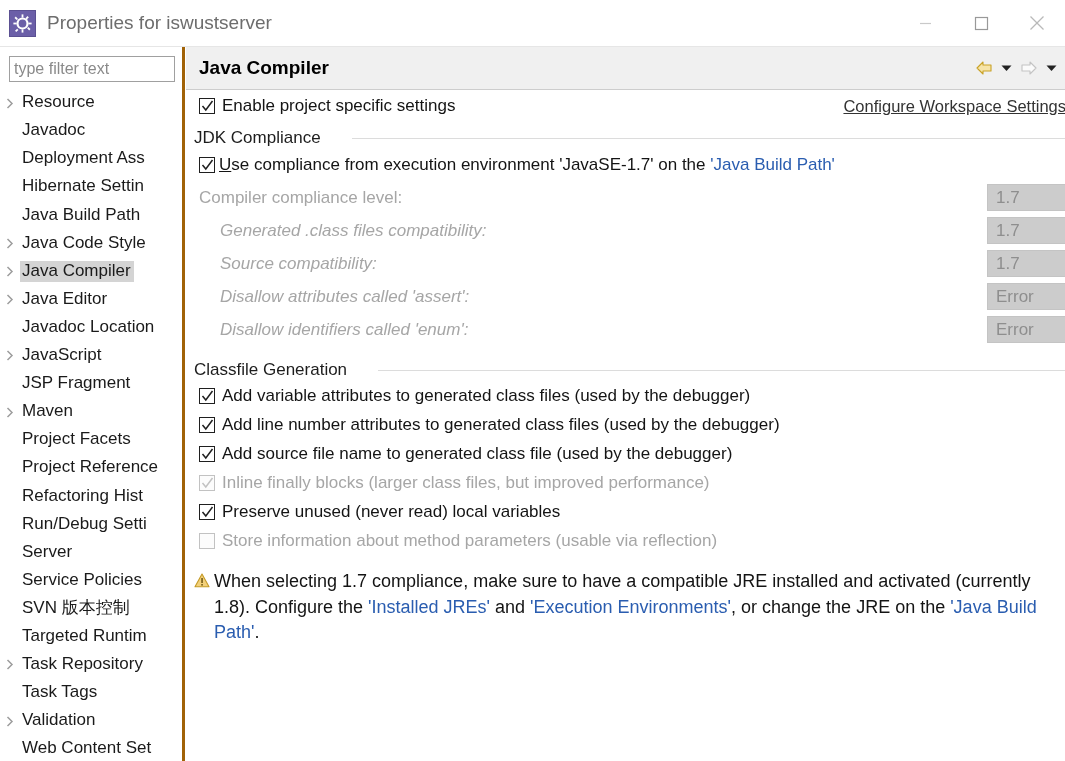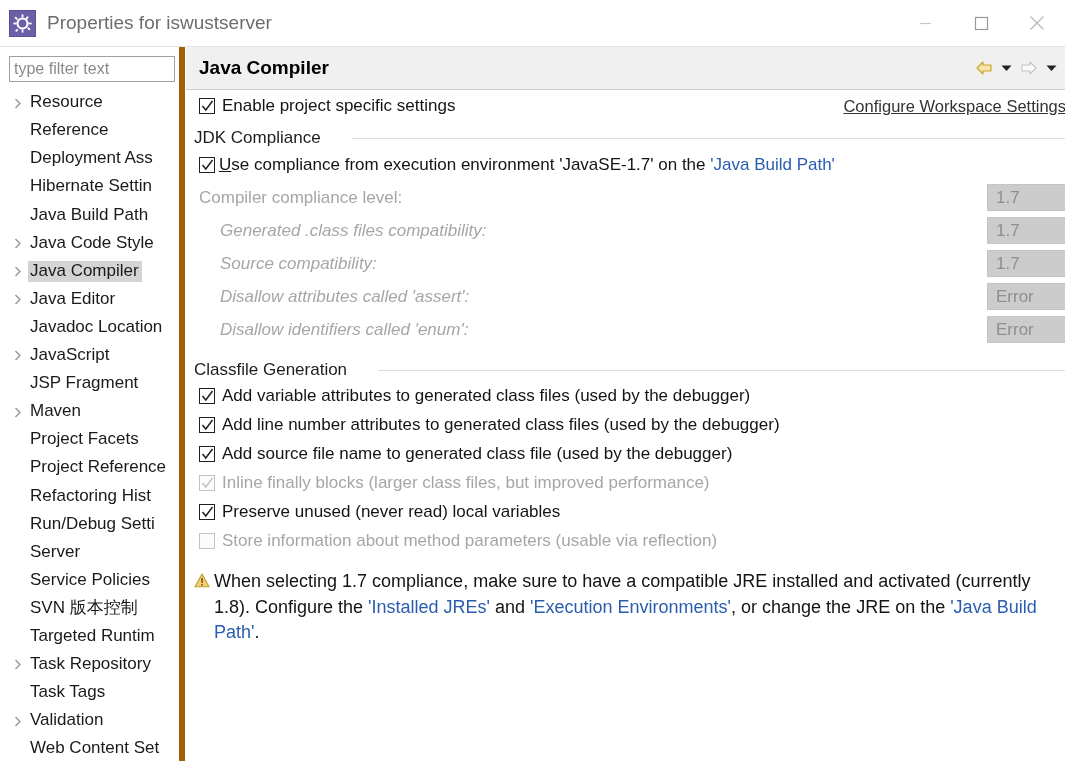--- a/index.html
+++ b/index.html
@@ -52,21 +52,21 @@
     color: #b6b6b6;
   }
   .win-btn svg { display:block; }
 
   
   .sidebar {
     position: absolute;
     top: 47px; left: 0;
     width: 185px; height: 714px;
     background: #ffffff;
-    border-right: 6px solid #a16207;
+    border-right: 3px solid #a16207;
     overflow: hidden;
   }
   .filter-box {
     position: absolute;
     top: 9px; left: 9px;
     width: 166px; height: 26px;
     border: 1px solid #a0a0a0;
     background: #ffffff;
     font-size: 16px;
     color: #8a8a8a;
@@ -81,21 +81,21 @@
     position: absolute;
     top: 42px; left: 0;
     width: 184px;
     height: 672px;
   }
   .tree-item {
     position: relative;
     height: 28.1px;
     display: flex;
     align-items: center;
-    padding-left: 8px;
+    padding-left: 0;
     white-space: nowrap;
     overflow: hidden;
   }
   .tree-arrow {
     width: 20px;
     flex: none;
     display: flex; align-items: center; justify-content: center;
     color: #a8a8a8;
     font-size: 11px;
   }
@@ -328,21 +328,21 @@
         <div class="tree-item">
           <span class="tree-arrow">
             <svg width="8" height="11" viewBox="0 0 8 11">
               <path d="M1.5 1 L6 5.5 L1.5 10" fill="none" stroke="#9d9d9d" stroke-width="1.5"></path>
             </svg>
           </span>
           <span class="tree-label">Resource</span>
         </div>
         <div class="tree-item">
           <span class="tree-arrow"></span>
-          <span class="tree-label">Reference</span>
+          <span class="tree-label">Javadoc</span>
         </div>
         <div class="tree-item">
           <span class="tree-arrow"></span>
           <span class="tree-label">Deployment Ass</span>
         </div>
         <div class="tree-item">
           <span class="tree-arrow"></span>
           <span class="tree-label">Hibernate Settin</span>
         </div>
         <div class="tree-item">

